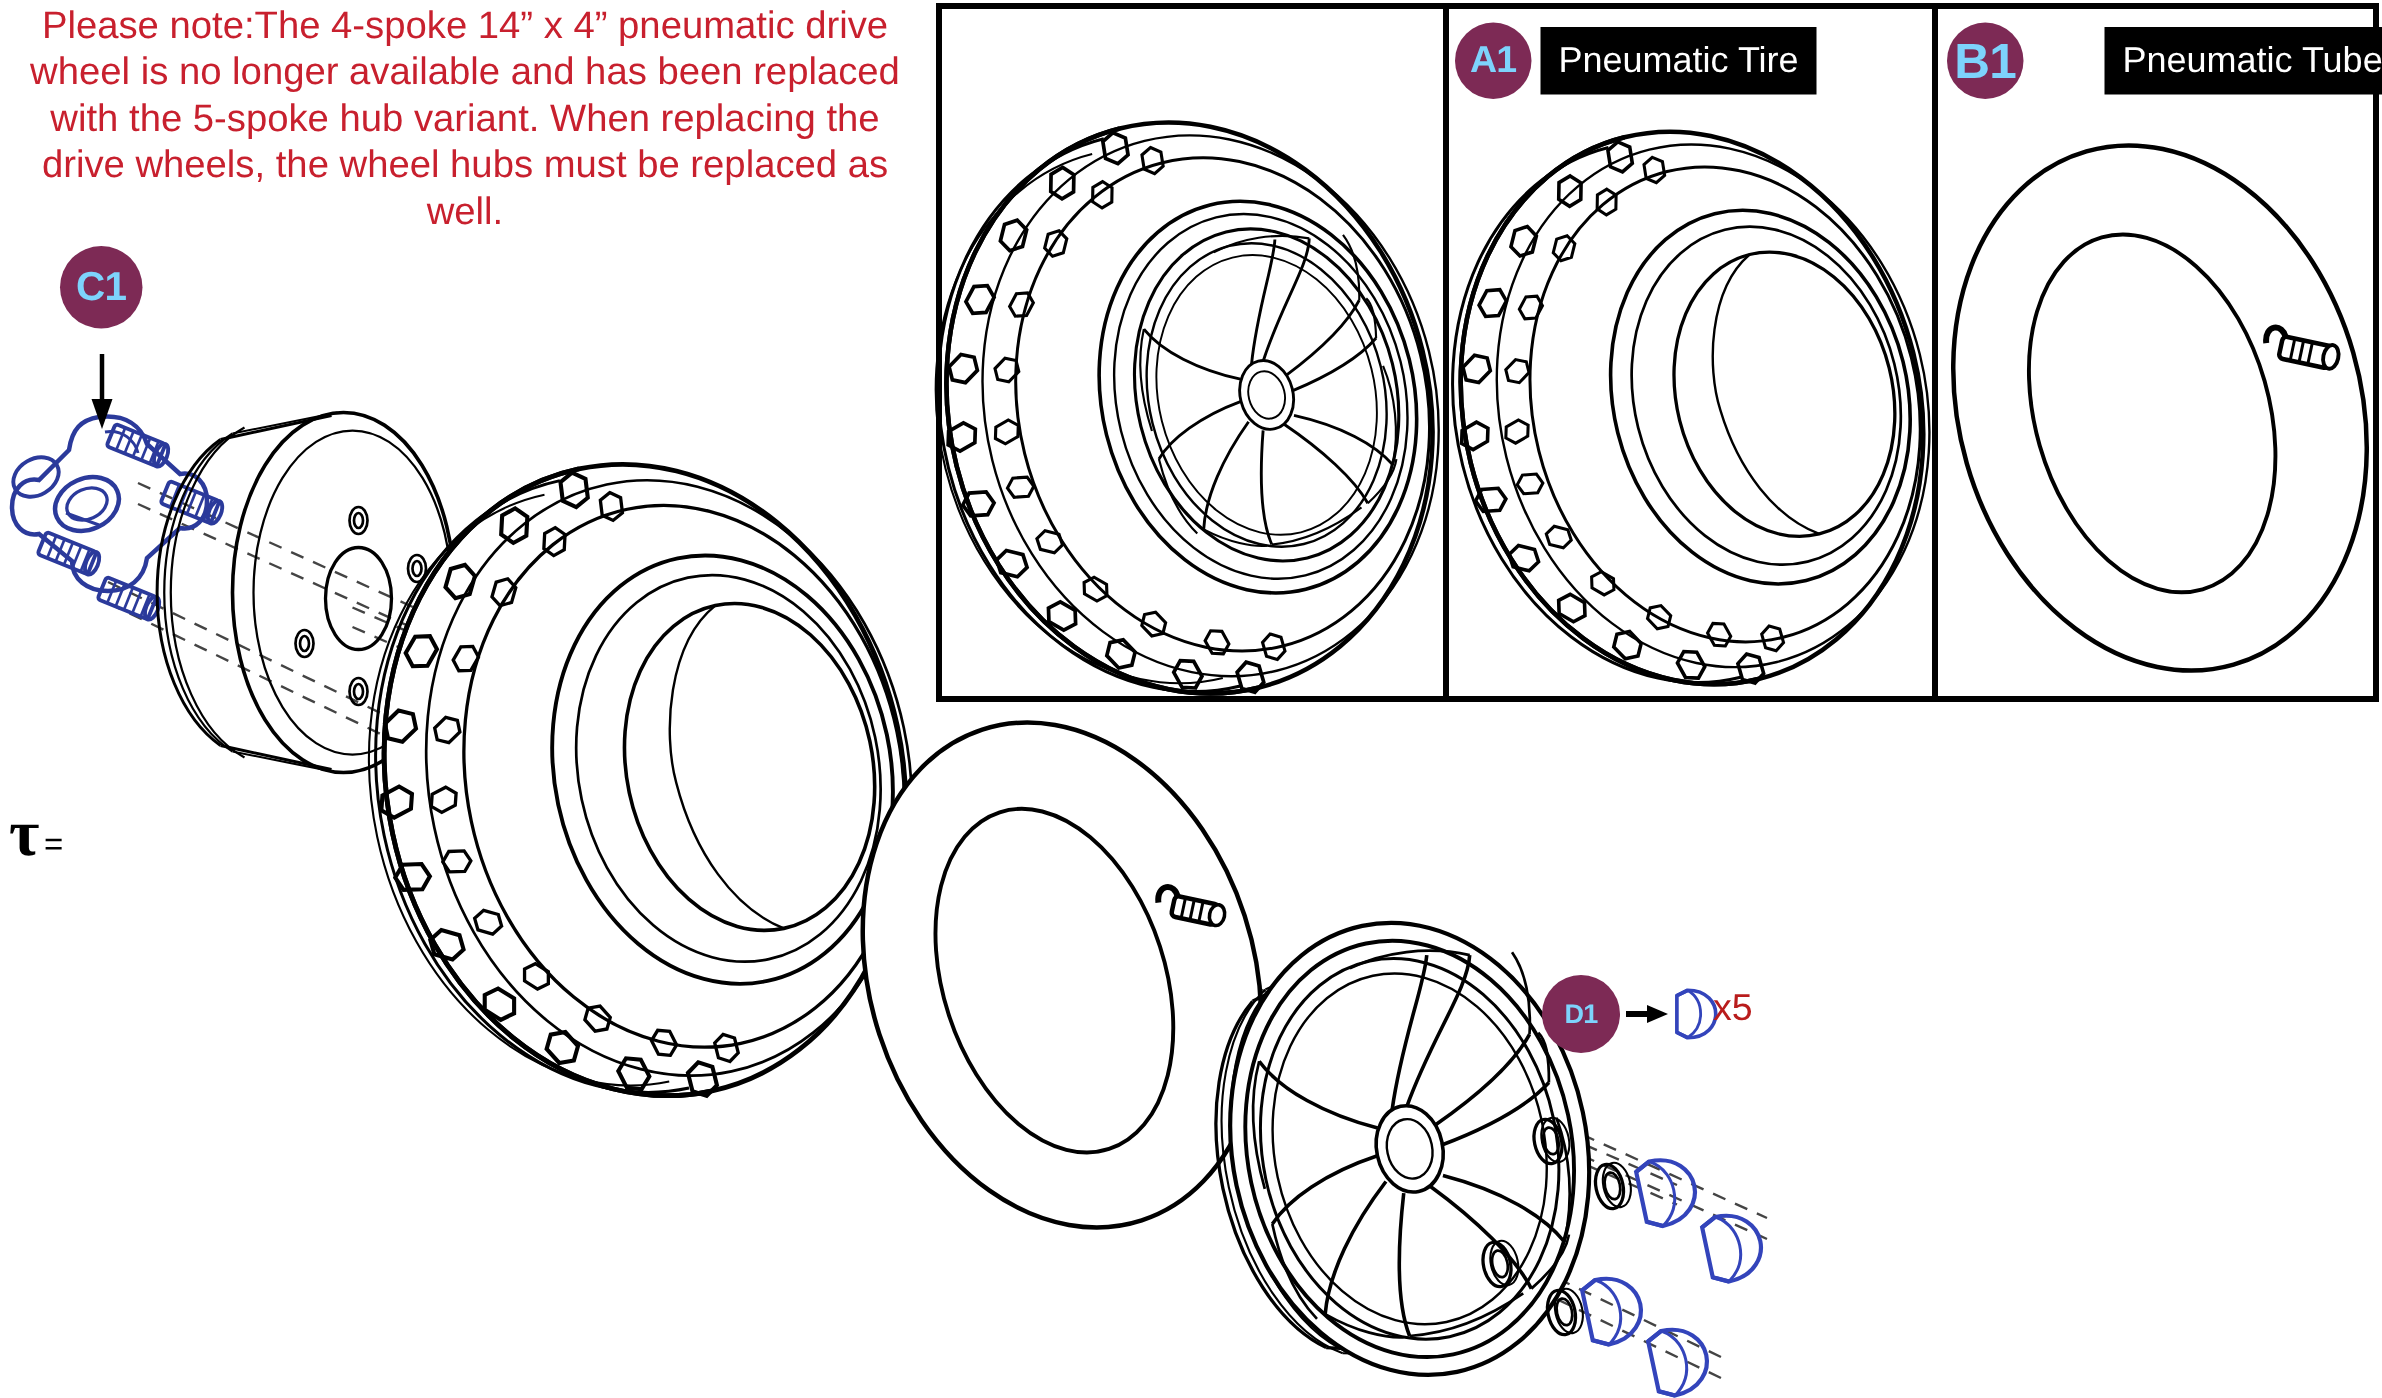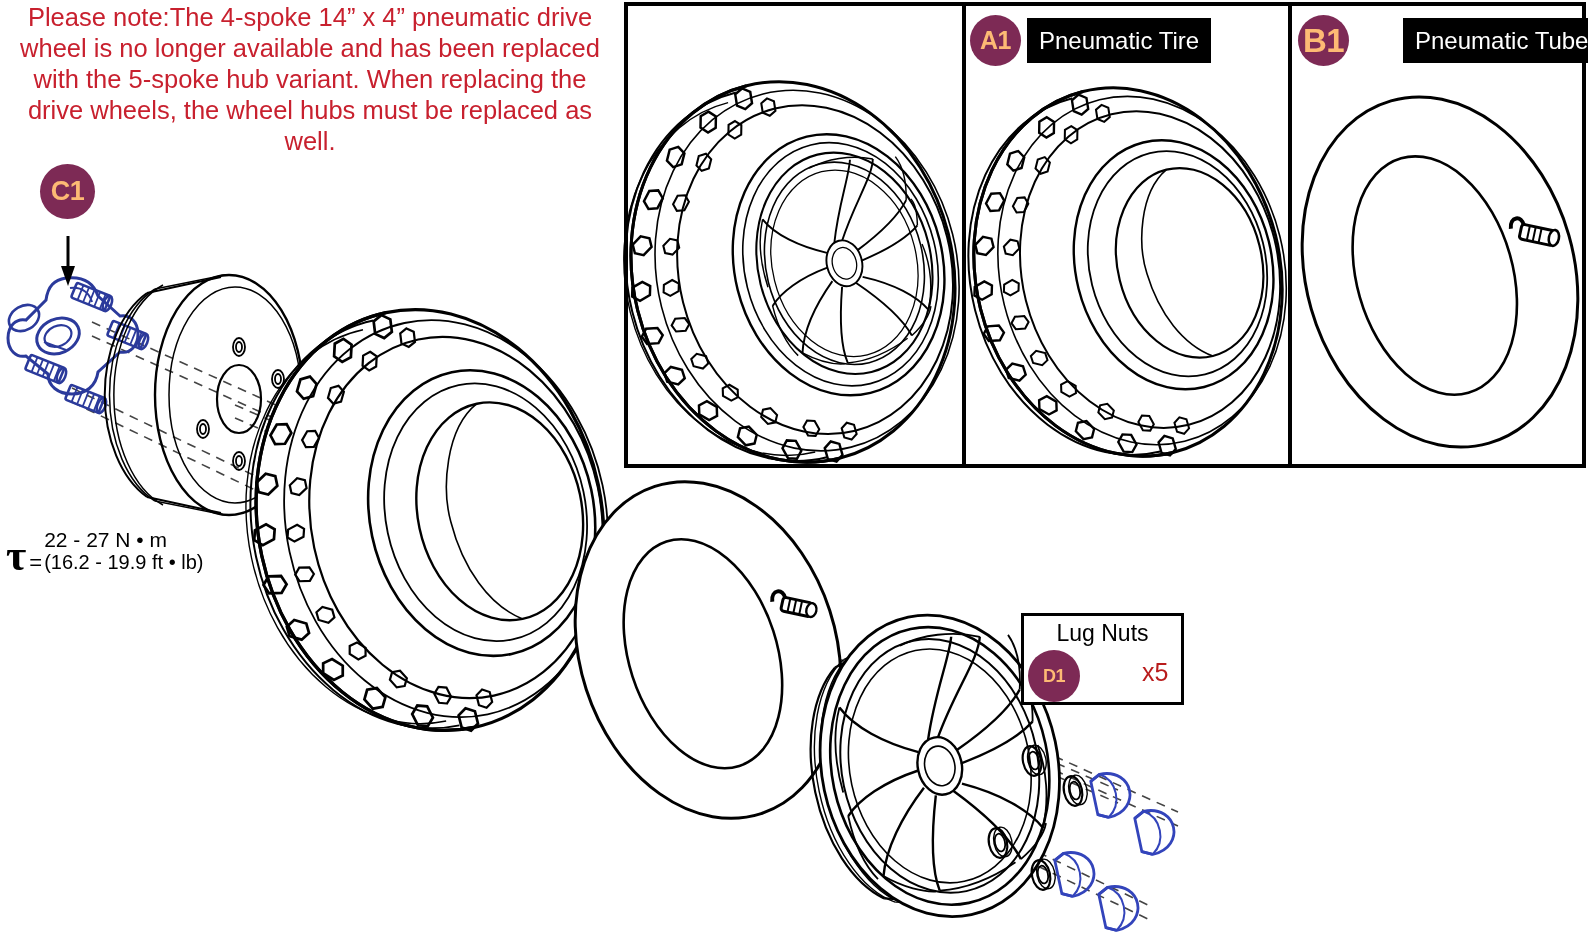--- a/index.html
+++ b/index.html
@@ -38,21 +38,21 @@
     line-height: 31px;
     font-family: "Liberation Sans", sans-serif;
     white-space: pre-line;
   }
 
   
   .badge {
     position: absolute;
     border-radius: 50%;
     background: #7d2a55;
-    color: #fdba74;
+    color: #7dd3fc;
     font-weight: bold;
     display: flex;
     align-items: center;
     justify-content: center;
     font-family: "Liberation Sans", sans-serif;
     letter-spacing: -0.5px;
     text-align: center;
   }
   #badge-c1 {
     left: 40px; top: 164px;
@@ -537,28 +537,21 @@
 
   <div class="badge" id="badge-c1">C1</div>
 
 
   <div class="badge" id="badge-a1">A1</div>
   <div class="plate" id="plate-tire">Pneumatic Tire</div>
 
   <div class="badge" id="badge-b1">B1</div>
   <div class="plate" id="plate-tube">Pneumatic Tube</div>
 
-  <div id="lugbox">
-    <div id="lugbox-title">Lug Nuts</div>
-  </div>
   <div class="badge" id="badge-d1">D1</div>
   <div id="lug-x5">x5</div>
 
   <div id="torque-block">
     <div id="torque-symbol">τ</div>
     <div id="torque-eq">=</div>
-    <div id="torque-values">
-      <div id="torque-metric">22 - 27 N • m</div>
-      <div id="torque-imperial">(16.2 - 19.9 ft • lb)</div>
-    </div>
   </div>
 
 </div>
 
 </body></html>

